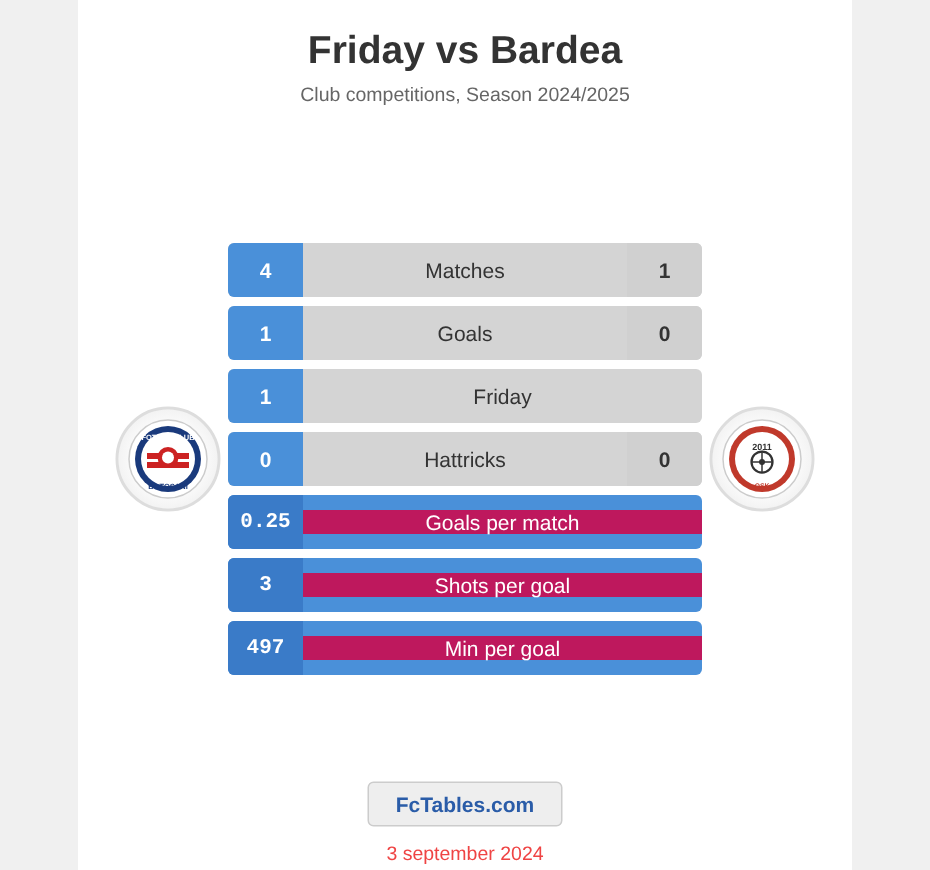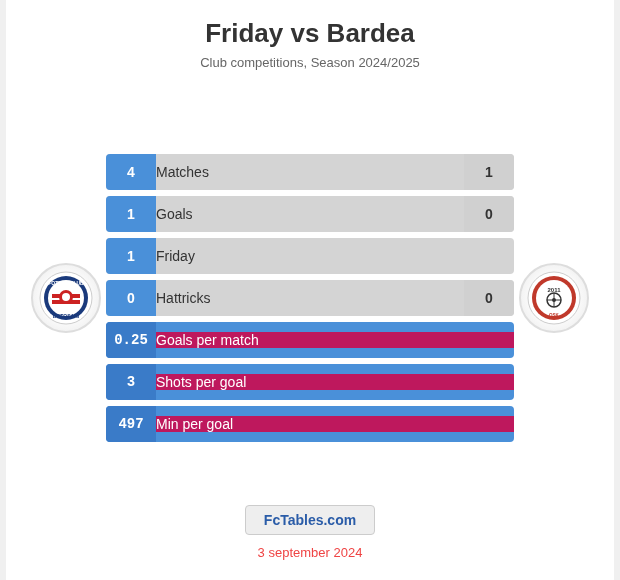--- a/index.html
+++ b/index.html
@@ -9,27 +9,27 @@
       height: 580px;
       background: #f0f0f0;
       font-family: Arial, sans-serif;
       display: flex;
       flex-direction: column;
       align-items: center;
       overflow: hidden;
     }
 
     .card {
-      width: 608px;
+      width: 516px;
       height: 580px;
       background: #ffffff;
       display: flex;
       flex-direction: column;
       align-items: center;
-      padding: 18px 20px 20px;
+      padding: 18px 20px 4px;
     }
 
     .title {
       font-size: 26px;
       font-weight: bold;
       color: #333;
       margin-bottom: 6px;
       text-align: center;
     }
 
@@ -103,21 +103,21 @@
       font-weight: bold;
       display: flex;
       align-items: center;
       justify-content: center;
       height: 100%;
       flex-shrink: 0;
     }
 
     .stat-label {
       flex: 1;
-      text-align: left;
+      text-align: center;
       font-size: 14px;
       color: #333;
       font-weight: 500;
       background: #d4d4d4;
     }
 
     .stat-right-val {
       width: 50px;
       background: #d0d0d0;
       color: #333;

